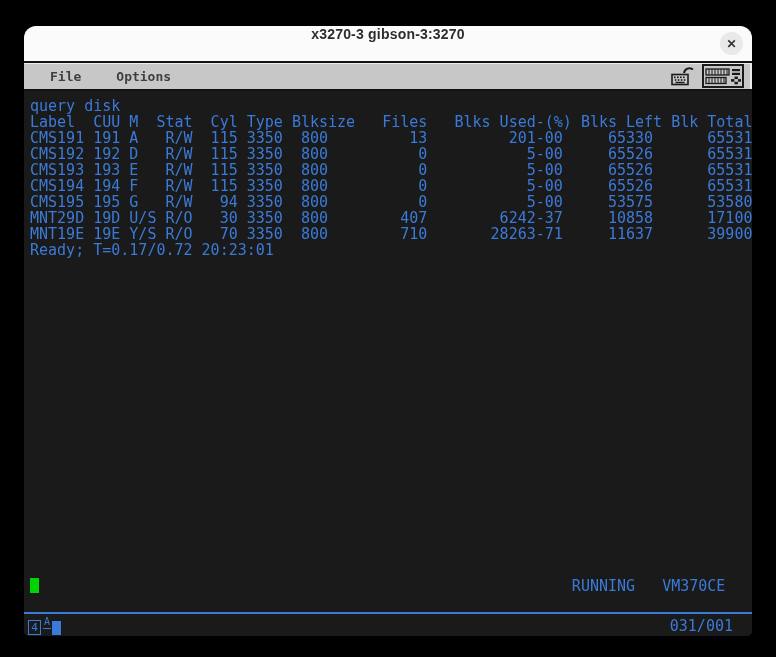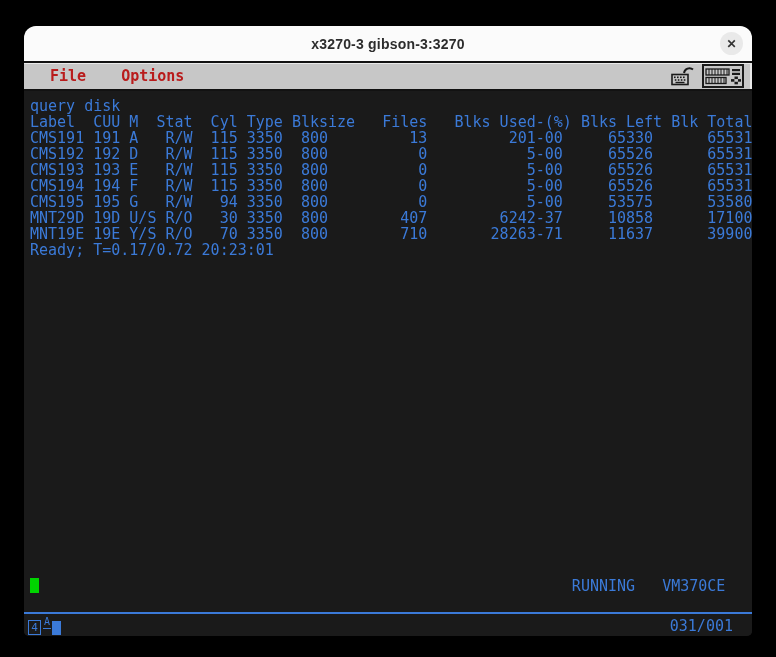--- a/index.html
+++ b/index.html
@@ -1,30 +1,30 @@
 <!DOCTYPE html>
 <html style="--terminal-text: #3b7ad8; --terminal-bg: #1a1a1a; --cursor-green: #00d400; --menubar-gray: #c7c7c7; --headerbar-white: #fbfbfb;"><head>
 <meta charset="utf-8">
 <style>
   html,body{margin:0;padding:0;background:#000;width:776px;height:657px;overflow:hidden;
             font-family:"Liberation Sans",sans-serif;}
   .window{position:absolute;left:24px;top:26px;width:728px;height:610px;
           border-radius:12px 12px 5px 5px;overflow:hidden;background:var(--terminal-bg,#1a1a1a);}
   
   .headerbar{height:35px;background:#fbfbfb;position:relative;display:flex;
-             align-items:center;justify-content:center;}
+             align-items:flex-start;justify-content:center;}
   .title{font-size:14px;font-weight:700;color:#2d2d2d;letter-spacing:.2px;}
   .close-btn{position:absolute;right:9px;top:6px;width:23px;height:23px;border-radius:50%;
              background:#e9e9e9;display:flex;align-items:center;justify-content:center;
              font-size:12px;font-weight:700;color:#333;cursor:pointer;}
   
   .menubar{height:30px;background:#c7c7c7;border-top:2px solid #121212;border-bottom:2px solid #121212;
            box-sizing:border-box;display:flex;align-items:center;position:relative;
            box-shadow:inset 0 1px 0 #e9e9e9, inset -2px 0 0 #e9e9e9;}
-  .menu-item{font-family:"DejaVu Sans Mono",monospace;font-weight:700;font-size:15px;color:#b91c1c;
+  .menu-item{font-family:"DejaVu Sans Mono",monospace;font-weight:700;font-size:13px;color:#404040;
              padding:2px 4px;cursor:pointer;text-align:center;}
   .menu-item.first{margin-left:22px;}
   .menu-item.second{margin-left:27px;}
   .menubar-right{position:absolute;right:8px;top:0;height:100%;display:flex;align-items:center;gap:7px;}
   .keypad-btn{width:42px;height:24px;border:2px solid #1a1a1a;box-sizing:border-box;
               display:flex;align-items:center;justify-content:center;cursor:pointer;background:#c7c7c7;}
   
   .terminal{position:relative;height:545px;background:var(--terminal-bg,#1a1a1a);
             font-family:"DejaVu Sans Mono",monospace;font-size:15px;}
   .screen{position:absolute;left:6px;top:7px;width:722px;height:512px;cursor:text;}

